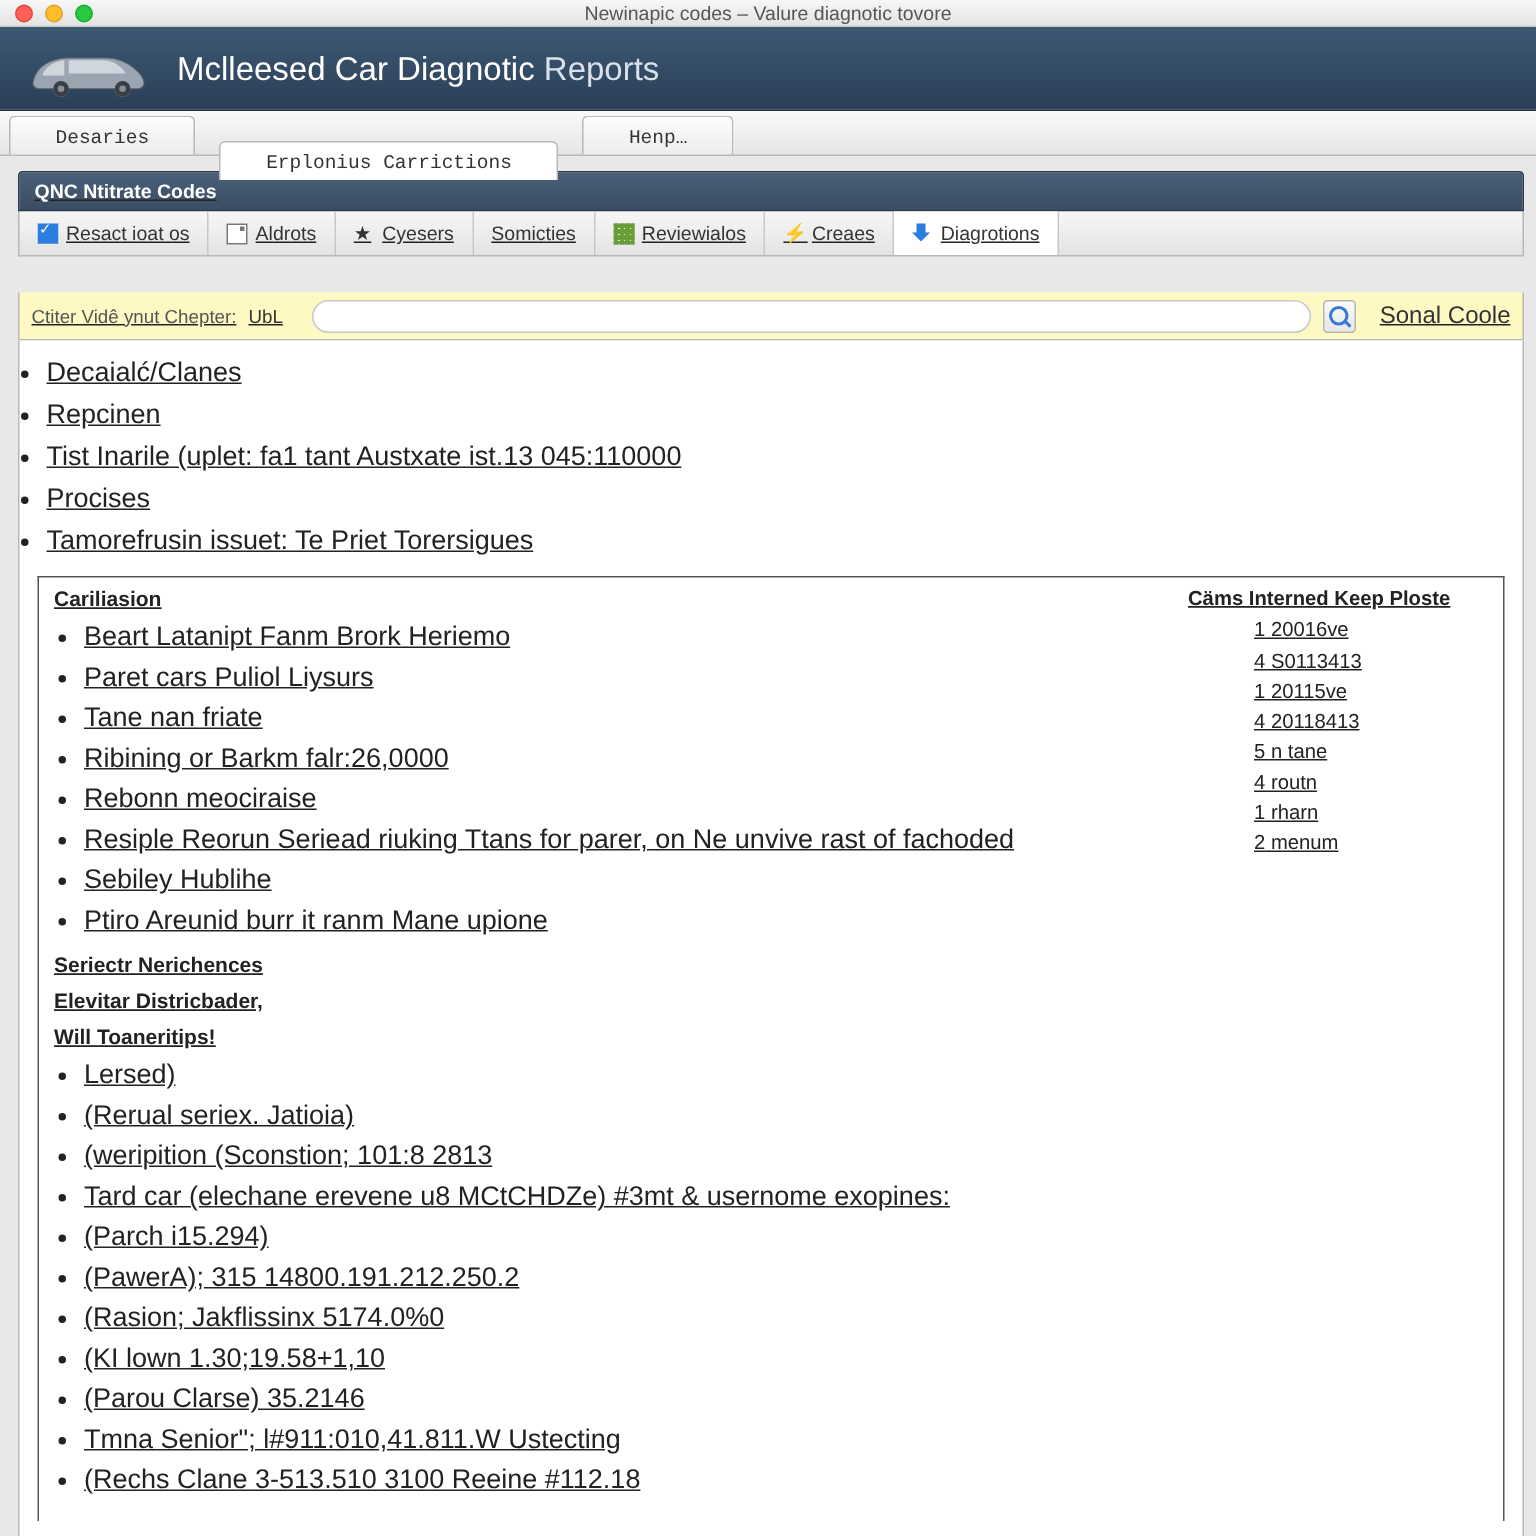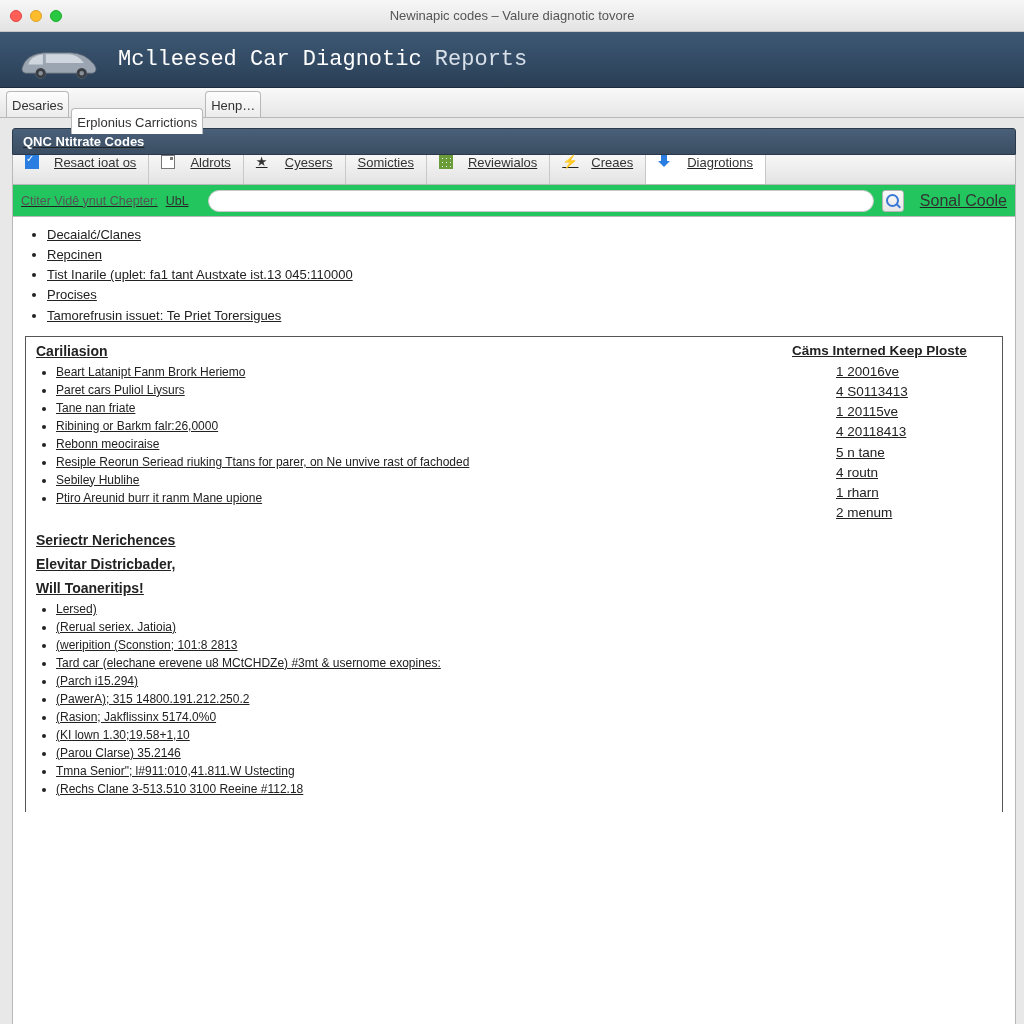--- a/index.html
+++ b/index.html
@@ -7,21 +7,21 @@
   font-family: "Lucida Grande", "Helvetica Neue", Arial, sans-serif;
   font-size: 13px;
   background: #e8e8e8;
   color: #222;
   width: 1024px;
   height: 1024px;
   overflow: hidden;
 }
 
 .titlebar {
-  height: 32px;
+  height: 18px;
   background: linear-gradient(#f7f7f7, #e3e3e3);
   border-bottom: 1px solid #c8c8c8;
   display: flex;
   align-items: center;
   padding: 0 10px;
   position: relative;
 }
 .traffic-lights { display: flex; gap: 8px; }
 .light { width: 12px; height: 12px; border-radius: 50%; }
 .light.red { background: #ff5f57; border: 0.5px solid #e0443e; }
@@ -33,49 +33,49 @@
   pointer-events: none;
 }
 
 .headerbar {
   height: 56px;
   background: linear-gradient(#3d5874, #2a3f56);
   display: flex; align-items: center;
   padding: 0 14px;
   gap: 14px;
   border-bottom: 1px solid #1c2a3a;
-  font-family: Liberation Mono, monospace;
 }
 .car-icon {
   width: 90px; height: 44px;
   position: relative;
 }
 .car-icon svg { width: 100%; height: 100%; }
 .app-title { color: #fff; font-size: 22px; font-weight: 400; }
 .app-title .light-text { font-weight: 300; color: #d8e0ea; }
 
 .primary-tabs {
   background: linear-gradient(#f9f9f9, #e6e6e6);
   border-bottom: 1px solid #b8b8b8;
   display: flex;
   height: 30px;
   padding-left: 6px;
 }
 .primary-tab {
-  padding: 6px 5px;
+  padding: 6px 30px;
   border: 1px solid #b8b8b8;
   border-bottom: none;
   background: linear-gradient(#fdfdfd, #ececec);
-  margin-right: 2px;
+  margin-right: 16px;
   margin-top: 3px;
   border-top-left-radius: 4px;
   border-top-right-radius: 4px;
   font-size: 13px;
   color: #333;
   cursor: default;
+  font-family: Liberation Mono, monospace;
 }
 .primary-tab.active {
   background: #fff;
   position: relative;
   top: 17px;
 }
 
 .content {
   padding: 10px 8px 0 12px;
   text-decoration: underline;
@@ -92,38 +92,39 @@
 }
 
 .toolbar {
   display: flex;
   background: linear-gradient(#f7f7f7, #e3e3e3);
   border: 1px solid #b8b8b8;
   border-top: none;
   height: 30px;
 }
 .tool-tab {
-  display: flex; align-items: flex-start; gap: 15px;
+  display: flex; align-items: center; gap: 5px;
   padding: 0 12px;
   border-right: 1px solid #c8c8c8;
   font-size: 13px;
   color: #333;
   cursor: default;
 }
 .tool-tab .ticon { width: 14px; height: 14px; display: inline-block; }
 .tool-tab.selected { background: #fff; }
 
 .searchbar {
   display: flex; align-items: center;
-  background: #22c55e;
+  background: #fef9c3;
   border: 1px solid #b8b8b8;
   border-top: none;
   height: 32px;
   padding: 0 8px;
   gap: 8px;
+  margin-top: 24px;
 }
 .searchbar .sb-label { color: #555; font-size: 12.5px; white-space: nowrap; }
 .searchbar .sb-ubl {
   min-width: 34px;
   color: #333; font-size: 12.5px;
 }
 .searchbar input[type=text] {
   flex: 1;
   height: 22px;
   border: 1px solid #c8c8c8;
@@ -143,29 +144,29 @@
 
 .docwrap {
   border: 1px solid #b8b8b8;
   border-top: none;
   background: #fff;
   padding: 6px 12px 12px 12px;
   height: 810px;
   overflow: hidden;
 }
 .toplist { padding: 2px 0 10px 0; }
-.toplist li { list-style: disc; margin-left: 22px; font-size: 13px; line-height: 1.55; }
+.toplist li { list-style: disc; margin-left: 6px; font-size: 18px; line-height: 1.55; }
 .report-box {
   border: 1px solid #555;
   border-bottom: none;
   padding: 6px 10px 14px 10px;
 }
 .section-title { font-weight: bold; text-decoration: underline; font-size: 14px; margin: 8px 0 4px 0; }
 .section-title.first { margin-top: 0; }
-.bullets li { list-style: disc; margin-left: 20px; font-size: 12px; line-height: 1.5; }
+.bullets li { list-style: disc; margin-left: 20px; font-size: 18px; line-height: 1.5; }
 .two-col {
   display: flex; gap: 16px;
 }
 .two-col .left { flex: 1; }
 .two-col .right {
   width: 200px;
   font-size: 13.5px;
 }
 .two-col .right .rh { font-weight: bold; text-decoration: underline; margin-bottom: 4px; white-space: nowrap; }
 .two-col .right .rv { line-height: 1.5; white-space: nowrap; margin-left: 44px; }

